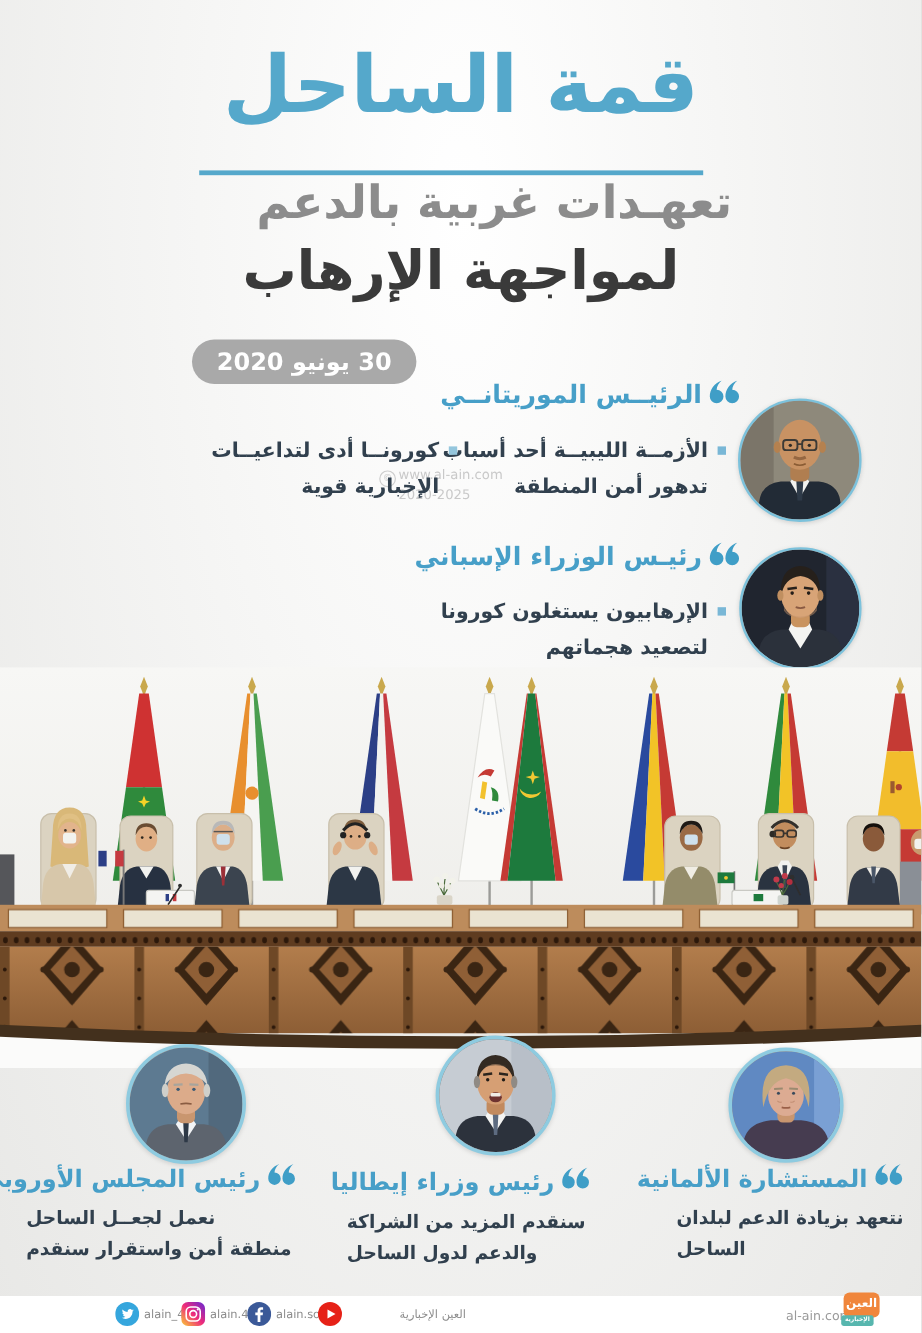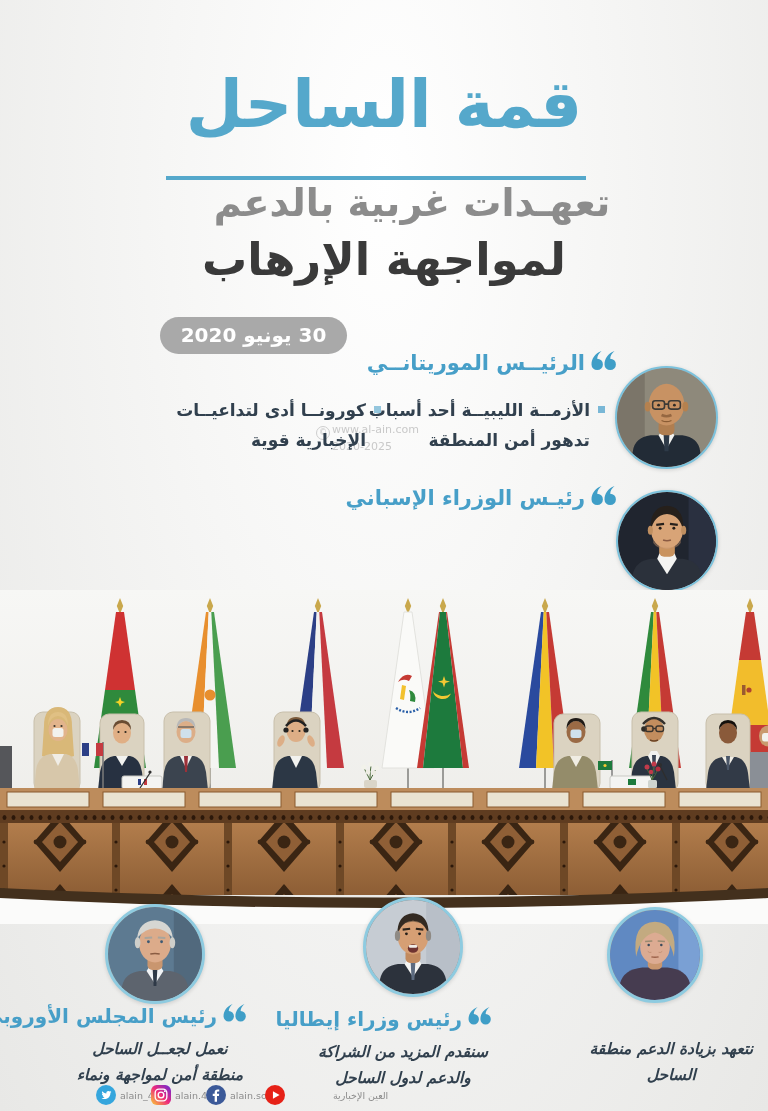--- a/index.html
+++ b/index.html
@@ -1,21 +1,21 @@
 <!DOCTYPE html>
 <html lang="ar"><head>
 <meta charset="utf-8">
 <style>
   html,body{margin:0;padding:0;background:#dcdcda;}
   #page{
     position:relative;width:768px;height:1111px;overflow:hidden;
     font-family:"DejaVu Sans",sans-serif;
     background:radial-gradient(ellipse at 50% 16%, #ffffff 0%, #f6f6f5 40%, #e8e8e6 100%);
   }
-  .abs{position:absolute;margin-top:34px;}
+  .abs{position:absolute;}
   
   .h-title{left:0;top:34px;width:768px;text-align:center;direction:rtl;
     font-size:66px;font-weight:bold;color:#55a8cb;line-height:1.12;}
   .h-rule{left:166px;top:142px;width:420px;height:4px;background:#55a8cb;}
   .h-sub{left:0;top:147px;width:768px;text-align:center;direction:rtl;
     font-size:38px;font-weight:bold;color:#8c8c8c;line-height:1.2;padding-left:28px;}
   .h-dark{left:0;top:198px;width:768px;text-align:center;direction:rtl;
     font-size:45px;font-weight:bold;color:#3a3a3a;line-height:1.25;}
   .date-pill{left:160px;top:283px;width:187px;height:37px;border-radius:20px;
     background:#a9a9a9;color:#ffffff;font-weight:bold;font-size:20px;
@@ -32,22 +32,22 @@
   .pcircle.big{border-width:3px;border-color:#8ecbe0;}
   .sec-title{display:flex;direction:rtl;align-items:flex-start;gap:5px;
     color:#479fc8;font-weight:bold;font-size:21px;line-height:26px;white-space:nowrap;}
   .sec-title.small{font-size:20px;}
   .qmark{flex:0 0 auto;margin-top:1px;}
   .pts{direction:rtl;text-align:right;color:#31404e;font-weight:bold;
     font-size:17px;line-height:30px;white-space:nowrap;}
   .pt{position:relative;}
   .bullet{position:absolute;right:-15px;top:11px;width:7px;height:7px;background:#79b7d6;}
   .bullet.lite{background:#94c6dd;}
-  .btxt{direction:rtl;text-align:center;color:#31404e;font-weight:bold;
-    font-size:15.5px;line-height:26px;white-space:nowrap;font-style:italic;}
+  .btxt{direction:rtl;text-align:left;color:#31404e;font-weight:bold;
+    font-size:15.5px;line-height:26px;white-space:nowrap;}
   
   .footer-bar{left:0;top:1080px;width:768px;height:31px;background:#ffffff;}
   .social{position:absolute;top:1085px;display:flex;align-items:center;gap:4px;}
   .sicon{width:20px;height:20px;display:block;}
   .handle{font-size:9.5px;color:#8c8c8c;white-space:nowrap;}
   .handle.ar{direction:rtl;margin-left:44px;}
   .site-url{left:655px;top:1091px;font-size:10.5px;color:#9a9a9a;}
   .alain-logo{left:701px;top:1077px;width:32px;height:29px;}
   .alain-box{position:absolute;left:2px;top:0;width:30px;height:21px;background:#f0863c;
     border-radius:5px;color:#ffffff;font-weight:bold;font-size:10px;text-align:center;
@@ -148,20 +148,24 @@
     </svg>
   </div>
   <div class="abs sec-title" style="right:151px;top:451px">
     <span class="qmark">
       <svg width="27" height="23" viewBox="0 0 27 23" fill="#3f9ec7">
         <path d="M11.5,0 C5,2.6 1.5,7.6 1.5,13.4 a5.7,5.7 0 1 0 5.7,-5.7 C7.3,4.9 9,2.1 11.5,0 Z"></path>
         <path d="M24.5,0 C18,2.6 14.5,7.6 14.5,13.4 a5.7,5.7 0 1 0 5.7,-5.7 C20.3,4.9 22,2.1 24.5,0 Z"></path>
       </svg>
     </span>
     <span>رئيـس الوزراء الإسباني</span>
+  </div>
+  <div class="abs pts" style="right:178px;top:495px">
+    <div class="pt"><span class="bullet"></span><span>الإرهابيون يستغلون كورونا</span></div>
+    <div class="pt"><span>لتصعيد هجماتهم</span></div>
   </div>
 
   <div class="abs scene">
   <svg width="768" height="334" viewBox="0 0 768 334">
     <defs>
       <linearGradient id="wallg" x1="0" y1="0" x2="0" y2="1">
         <stop offset="0" stop-color="#f7f7f5"></stop>
             <stop offset="1" stop-color="#eae9e5"></stop>
       </linearGradient>
       <linearGradient id="woodg" x1="0" y1="0" x2="0" y2="1">
@@ -445,21 +449,21 @@
     <span class="qmark">
       <svg width="25" height="21" viewBox="0 0 27 23" fill="#3f9ec7">
         <path d="M11.5,0 C5,2.6 1.5,7.6 1.5,13.4 a5.7,5.7 0 1 0 5.7,-5.7 C7.3,4.9 9,2.1 11.5,0 Z"></path>
         <path d="M24.5,0 C18,2.6 14.5,7.6 14.5,13.4 a5.7,5.7 0 1 0 5.7,-5.7 C20.3,4.9 22,2.1 24.5,0 Z"></path>
       </svg>
     </span>
     <span>رئيس المجلس الأوروبي</span>
   </div>
   <div class="abs btxt" style="right:525px;top:1002px">
     <div>نعمل لجعــل الساحل</div>
-    <div>منطقة أمن لمواجهة ونماء</div>
+    <div>منطقة أمن واستقرار سنقدم</div>
   </div>
 
   <div class="abs pcircle big" style="left:363px;top:863px;width:94px;height:94px">
     <svg viewBox="0 0 100 100">
       <defs>
           <clipPath id="cp4">
             <circle cx="50" cy="50" r="50"></circle>
           </clipPath>
         </defs>
       <g clip-path="url(#cp4)">
@@ -513,22 +517,31 @@
         <path d="M29,52 Q24,14 50,13 Q76,14 71,52 Q66,28 50,25 Q34,28 29,52 Z" fill="#c3aa80"></path>
         <path d="M39,35 L47,34.5" stroke="#9a8a70" stroke-width="1.8"></path>
         <path d="M53,34.5 L61,35" stroke="#9a8a70" stroke-width="1.8"></path>
         <circle cx="43" cy="39" r="1.4" fill="#3a4a5c"></circle>
           <circle cx="57" cy="39" r="1.4" fill="#3a4a5c"></circle>
         <path d="M46,52 Q50,53 54,52" stroke="#9a6048" stroke-width="1.5" fill="none"></path>
         <path d="M42,46 Q44,48 46,47 M58,46 Q56,48 54,47" stroke="#c28f74" stroke-width="1" fill="none"></path>
       </g>
     </svg>
   </div>
+  <div class="abs sec-title small" style="right:15px;top:969px">
+    <span class="qmark">
+      <svg width="25" height="21" viewBox="0 0 27 23" fill="#3f9ec7">
+        <path d="M11.5,0 C5,2.6 1.5,7.6 1.5,13.4 a5.7,5.7 0 1 0 5.7,-5.7 C7.3,4.9 9,2.1 11.5,0 Z"></path>
+        <path d="M24.5,0 C18,2.6 14.5,7.6 14.5,13.4 a5.7,5.7 0 1 0 5.7,-5.7 C20.3,4.9 22,2.1 24.5,0 Z"></path>
+      </svg>
+    </span>
+    <span>المستشارة الألمانية</span>
+  </div>
   <div class="abs btxt" style="right:15px;top:1002px">
-    <div>نتعهد بزيادة الدعم منطقة</div>
+    <div>نتعهد بزيادة الدعم لبلدان</div>
     <div>الساحل</div>
   </div>
 
   <div class="abs footer-bar"></div>
 
   <div class="social" style="left:96px">
     <svg class="sicon" viewBox="0 0 24 24">
       <circle cx="12" cy="12" r="12" fill="#35a6dd"></circle>
       <path fill="#fff" d="M18.6,8.3c-.4.2-.9.3-1.4.4.5-.3.9-.8,1.1-1.4-.5.3-1,.5-1.6.6-.5-.5-1.1-.8-1.8-.8-1.4,0-2.5,1.1-2.5,2.5 0,.2 0,.4.1.5-2.1-.1-3.9-1.1-5.1-2.6-.2.4-.3.8-.3,1.3 0,.9.4,1.6 1.1,2-.4,0-.8-.1-1.1-.3 0,1.2.9,2.2 2,2.4-.2.1-.4.1-.7.1-.2,0-.3,0-.5,0 .3,1 1.2,1.7 2.3,1.7-.8.7-1.9,1.1-3.1,1.1h-.6c1.1.7,2.4,1.1 3.8,1.1 4.5,0 7-3.8 7-7v-.3c.5-.4.9-.8 1.3-1.3z"></path>
     </svg>

